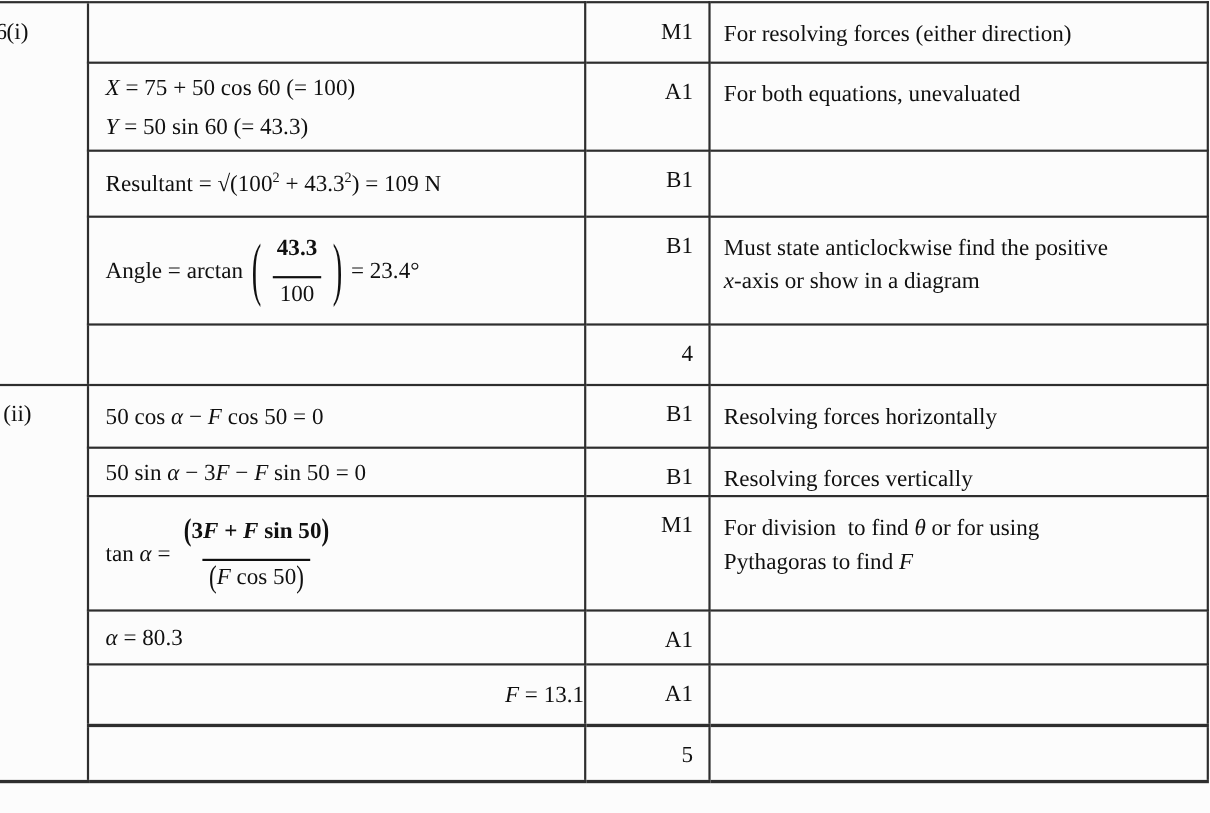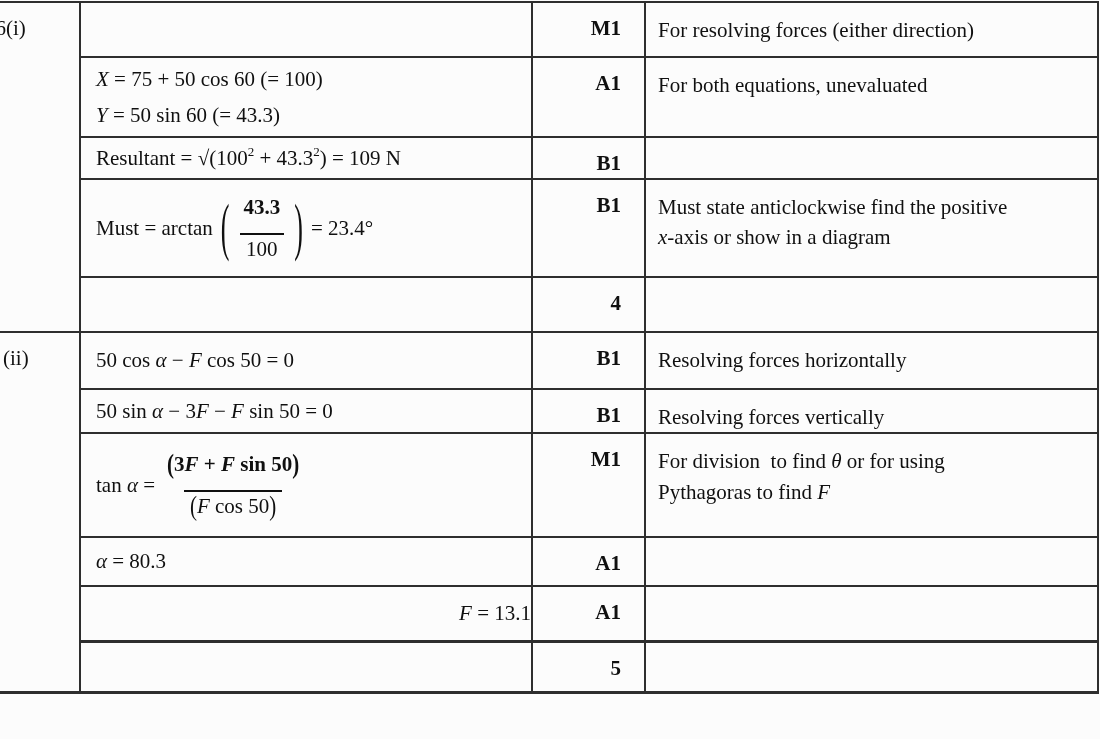--- a/index.html
+++ b/index.html
@@ -34,22 +34,22 @@
     border-left:2px solid var(--border);
     border-right:2px solid var(--border);
     border-bottom:2px solid var(--border);
     vertical-align:middle;
     padding-left:15px;
   }
   td.mark{
     border-right:2px solid var(--border);
     border-bottom:2px solid var(--border);
     text-align:right;
-    padding:13px 23px 0 0;
-    font-weight:bold;
+    padding:13px 14px 0 0;
+    font-weight:normal;
   }
   td.comment{
     border-right:2px solid var(--border);
     border-bottom:2px solid var(--border);
     padding:12px 0 0 12px;
     margin-top:44px;
   }
   tr.thick td{border-bottom:3px solid var(--border);text-align:right;}
   tr.last td{border-bottom:3px solid var(--border);}
 
@@ -109,32 +109,32 @@
       <td class="work two">
         <div class="wline"><i>X</i><span> = 75 + 50 cos 60 (= 100)</span></div>
         <div class="wline"><i>Y</i><span> = 50 sin 60 (= 43.3)</span></div>
       </td>
       <td class="mark">A1</td>
       <td class="comment">
         <div class="line">For both equations, unevaluated</div>
       </td>
     </tr>
 
-    <tr style="height:42px">
+    <tr style="height:60px">
       <td class="work">
         <div class="wline"><span>Resultant = √(100</span><sup>2</sup><span> + 43.3</span><sup>2</sup><span>) = 109 N</span></div>
       </td>
       <td class="mark">B1</td>
       <td class="comment"></td>
     </tr>
 
     <tr style="height:98px">
       <td class="work">
         <div class="fline">
-          <span>Must = arctan</span>
+          <span>Angle = arctan</span>
           <span class="bigparen">(</span>
           <span class="frac">
             <span class="num">43.3</span>
             <span class="den">100</span>
           </span>
           <span class="bigparen">)</span>
           <span>= 23.4°</span>
         </div>
       </td>
       <td class="mark">B1</td>

